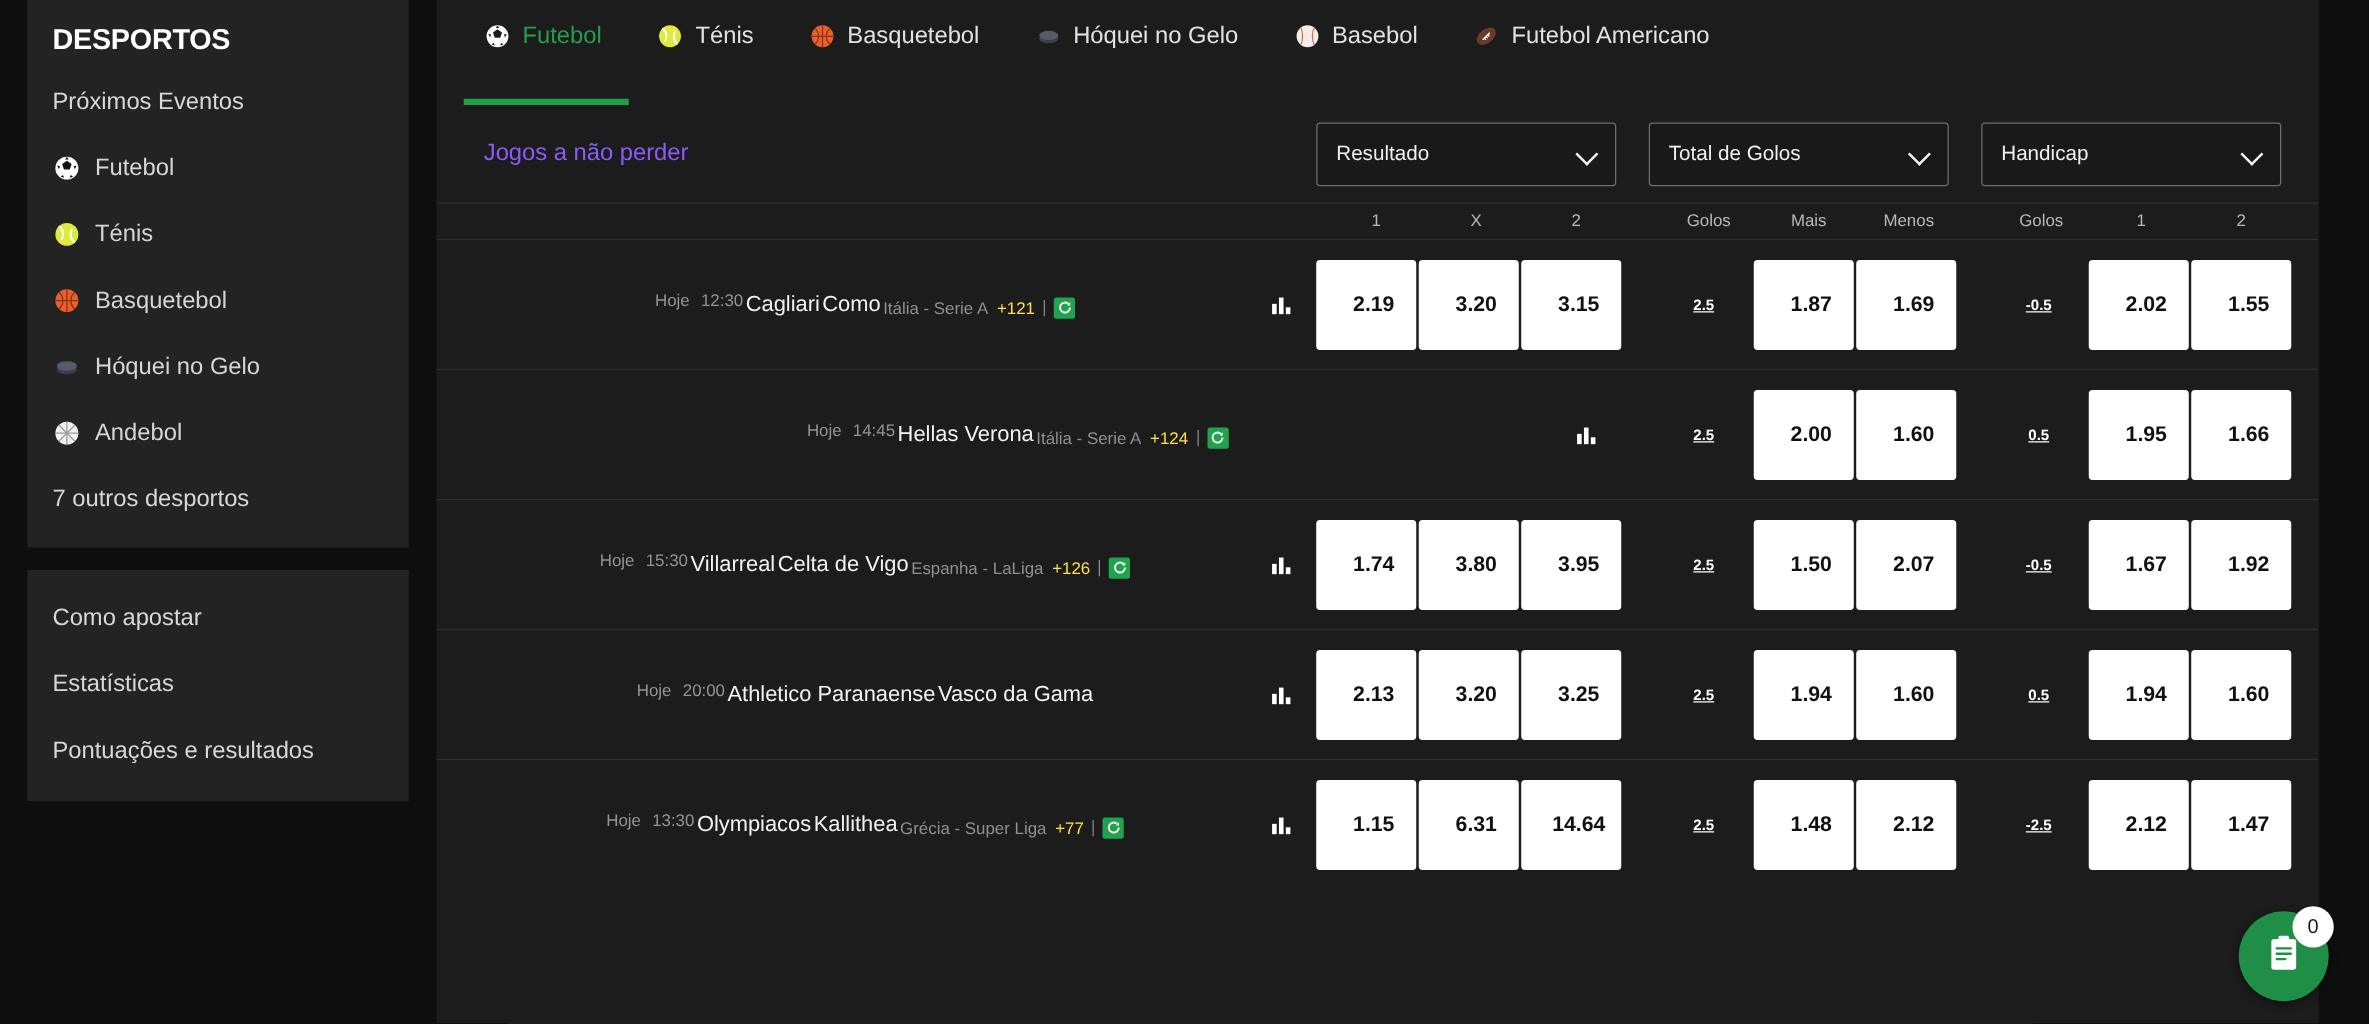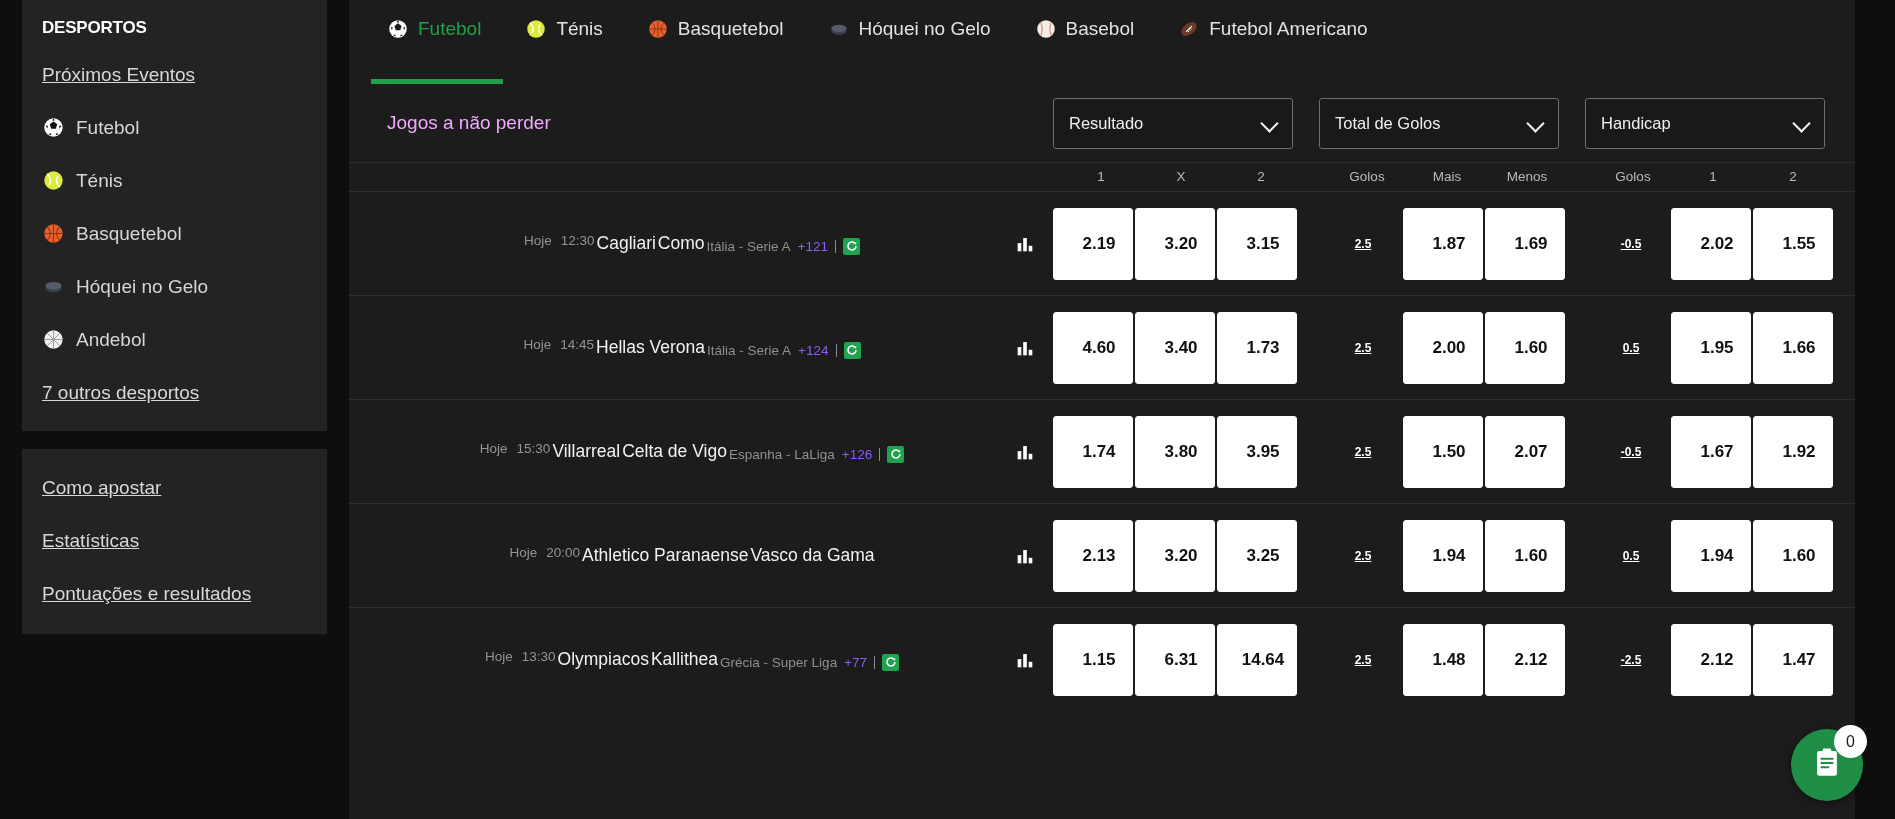--- a/index.html
+++ b/index.html
@@ -37,40 +37,40 @@
 
   .side-panel {
     background: #232323;
     width: 100%;
     padding: 6px 0 12px 0;
   }
   .side-panel.second { padding: 12px 0 14px 0; }
 
   .side-title {
     color: #ffffff;
-    font-size: 17px;
+    font-size: 23px;
     font-weight: bold;
     letter-spacing: -0.2px;
     padding: 12px 0 10px 20px;
   }
 
   .side-item {
     display: flex;
     align-items: center;
     gap: 12px;
     height: 53px;
     padding: 0 20px;
     color: #d6d6d6;
     font-size: 19px;
     cursor: pointer;
     white-space: nowrap;
   }
   .side-item .s-label { line-height: 1; }
 
-  .side-item.plain { color: #d8d8d8; text-decoration: underline; }
+  .side-item.plain { color: #d8d8d8; }
 
   
   .sp-ico {
     width: 22px;
     height: 22px;
     display: inline-flex;
     align-items: center;
     justify-content: center;
     flex: 0 0 22px;
   }
@@ -128,21 +128,21 @@
 
   
   .filterbar {
     display: flex;
     align-items: center;
     height: 78px;
     padding: 0 22px 0 22px;
     background: #1c1c1c;
   }
   .filter-title {
-    color: #f0abfc;
+    color: #8b5cf6;
     font-size: 19px;
     flex: 1;
     padding-left: 16px;
     white-space: nowrap;
   }
   .selects { display: flex; gap: 26px; padding-right: 8px; }
 
   .select {
     width: 240px;
     height: 51px;
@@ -233,21 +233,21 @@
   }
   .m-league {
     display: flex;
     align-items: center;
     gap: 7px;
     margin-top: 5px;
     font-size: 13.5px;
     color: #909090;
     white-space: nowrap;
   }
-  .m-more { color: #8b5cf6; }
+  .m-more { color: #fde047; }
   .m-sep {
     width: 1px; height: 13px;
     background: #8a8a8a;
     display: inline-block;
   }
   .live-badge {
     width: 17px; height: 17px;
     background: #1fa34d;
     border-radius: 2px;
     display: inline-flex;
@@ -598,25 +598,20 @@
                 </span>
        </div>
      </div>
      <div class="stats-btn">
               <svg width="22" height="22" viewBox="0 0 24 24">
                 <rect x="4" y="11" width="4" height="9" fill="#ffffff"></rect>
                 <rect x="10" y="5.5" width="4" height="14.5" fill="#ffffff"></rect>
                 <rect x="16" y="14" width="4" height="6" fill="#ffffff"></rect>
               </svg>
             </div>
-     <div class="odds-group">
-       <div class="odd">4.60</div>
-              <div class="odd">3.40</div>
-              <div class="odd">1.73</div>
-     </div>
      <div class="grp-gap"></div>
      <div class="odds-group">
        <div class="line">2.5</div>
        <div class="odd">2.00</div>
               <div class="odd">1.60</div>
      </div>
      <div class="grp-gap"></div>
      <div class="odds-group">
        <div class="line">0.5</div>
        <div class="odd">1.95</div>

